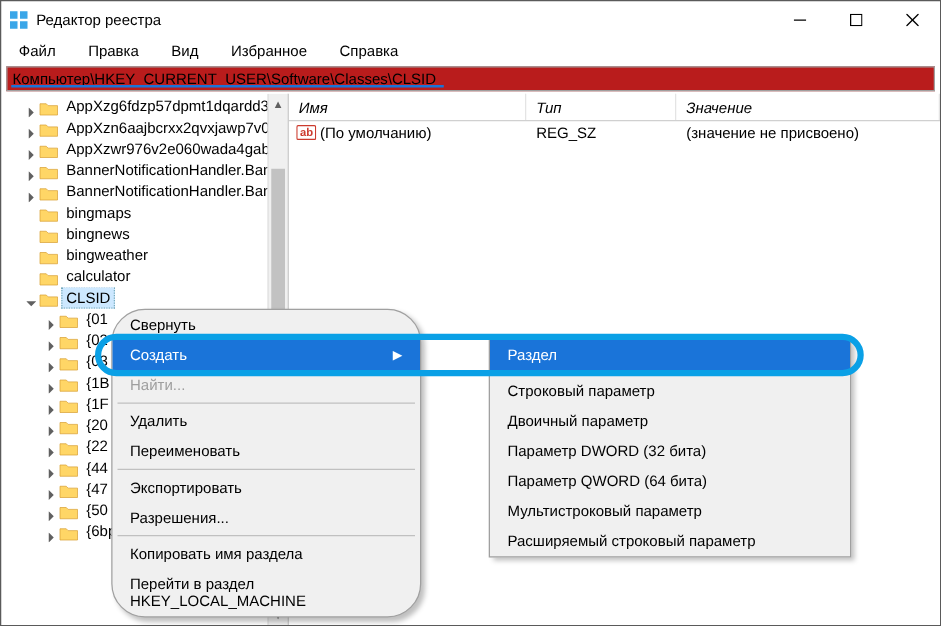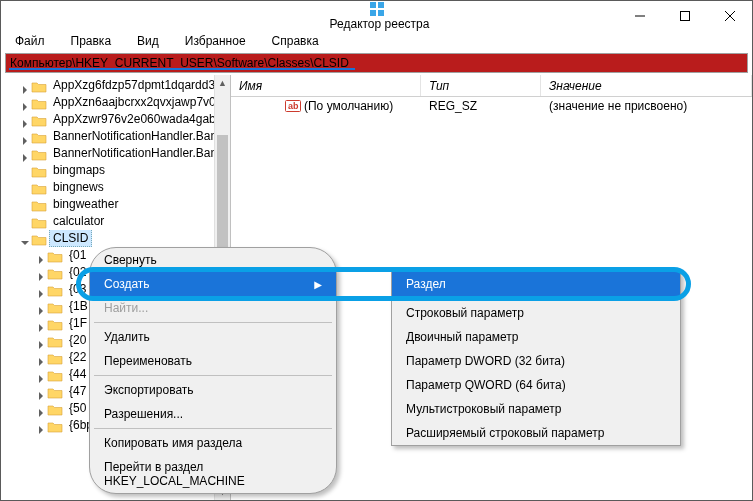--- a/index.html
+++ b/index.html
@@ -1,19 +1,19 @@
 <!DOCTYPE html>
 <html><head>
 <meta charset="utf-8">
 <style>
   * { box-sizing: border-box; font-family: "Segoe UI", Tahoma, sans-serif; }
   body { margin: 0; width: 753px; height: 501px; background: #fff; overflow: hidden; }
   .window { width: 753px; height: 501px; border: 1px solid #5a5a5a; position: relative; background: #fff; }
 
-  .titlebar { height: 30px; display: flex; align-items: center; padding-left: 6px; flex-direction: column; }
+  .titlebar { height: 30px; display: flex; align-items: center; padding-left: 6px; }
   .titlebar-icon { width: 16px; height: 16px; display: inline-block; margin-right: 6px; }
   .title-text { font-size: 12px; }
   .window-controls { position: absolute; right: 0; top: 0; display: flex; }
   .wc-btn { width: 45px; height: 30px; display: flex; align-items: center; justify-content: center; }
   .wc-btn svg { width: 10px; height: 10px; }
 
   .menubar { height: 20px; display: flex; align-items: center; padding: 0 2px 0 6px; font-size: 12px; gap: 10px; }
   .menu-item { padding: 1px 8px; }
 
   .addressbar { height: 20px; border: 1px solid #a0a0a0; margin: 2px 4px 2px 4px; font-size: 12px; display: flex; align-items: center; padding-left: 4px; background: #b91c1c; }
@@ -35,21 +35,21 @@
 
   .rh { display: flex; border-bottom: 1px solid #d0d0d0; height: 22px; align-items: center; font-style: italic; }
   .rh-col { padding-left: 8px; font-size: 12px; border-right: 1px solid #e4e4e4; height: 100%; display:flex; align-items:center; }
   .rh-col.c1 { width: 190px; }
   .rh-col.c2 { width: 120px; }
   .rh-col.c3 { flex: 1; }
   .r-row { display: flex; height: 18px; align-items: center; }
   .r-cell1 { width: 190px; padding-left: 6px; display:flex; align-items:center; gap:3px;}
   .r-cell2 { width: 120px; padding-left: 8px; }
   .r-cell3 { flex: 1; padding-left: 8px; }
-  .ab-icon { width:16px; height:16px; display:inline-block;margin-left:48px; }
+  .ab-icon { width:16px; height:16px; display:inline-block; }
 
   .context-menu, .sub-menu { position: absolute; background: #f0f0f0; border: 1px solid #a0a0a0; box-shadow: 3px 3px 4px rgba(0,0,0,0.25); font-size: 12px; }
   .context-menu { left: 88px; top: 246px; width: 248px; z-index: 10; border-radius: 27px; }
   .sub-menu { left: 390px; top: 270px; width: 290px; z-index: 11; }
   .cm-item { padding: 5px 14px 5px 14px; display:flex; justify-content:space-between; align-items:center; }
   .cm-item.disabled { color: #9e9e9e; }
   .cm-item.hl { background: #1a74d9; color: #fff; }
   .cm-sep { height: 1px; background: #c0c0c0; margin: 2px 4px; }
   .cm-arrow { font-size: 10px; }
 

